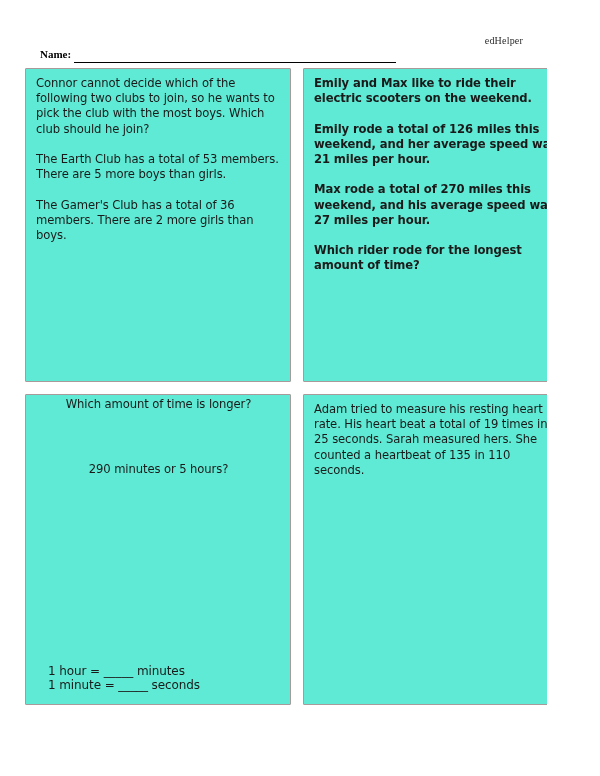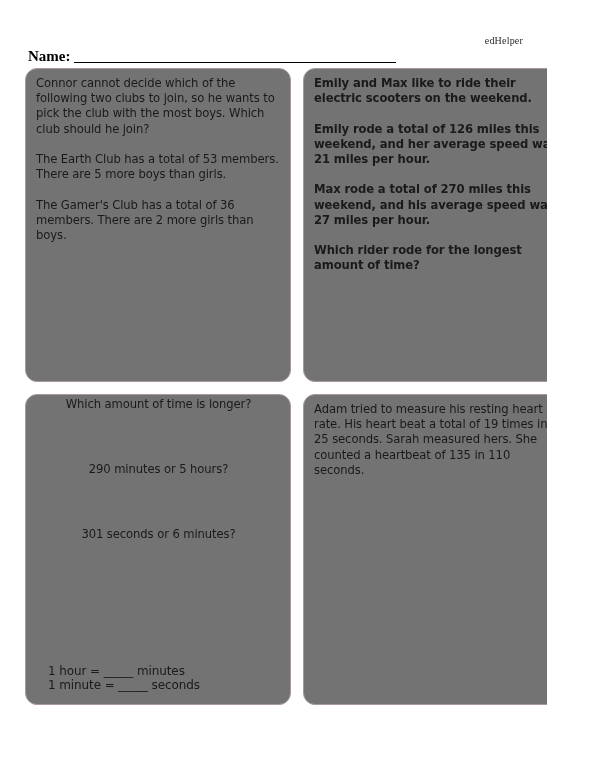--- a/index.html
+++ b/index.html
@@ -34,43 +34,43 @@
   }
   .name-row {
     position: absolute;
     left: 28px;
     top: 48px;
     width: 345px;
     height: 18px;
   }
   .name-label {
     position: absolute;
-    left: 0;
+    left: 12px;
     top: 0;
     font-family: "Liberation Serif", "DejaVu Serif", serif;
     font-weight: bold;
-    font-size: 15px;
+    font-size: 11px;
     color: #000;
   }
   .name-rule {
     position: absolute;
     left: 46px;
     top: 14px;
     width: 322px;
     height: 0;
     border-bottom: 1.6px solid #000;
   }
 
   
   .pbox {
     position: absolute;
     box-sizing: border-box;
     border: 1px solid #a89a9a;
-    border-radius: 12px;
-    background: #737373;
+    border-radius: 1px;
+    background: #5eead4;
     overflow: hidden;
   }
   .pbox-1 { left: 25px;  top: 68px;  width: 266px; height: 314px; }
   .pbox-2 { left: 303px; top: 68px;  width: 269px; height: 314px; font-weight: bold; }
   .pbox-3 { left: 25px;  top: 394px; width: 266px; height: 311px; }
   .pbox-4 { left: 303px; top: 394px; width: 269px; height: 311px; }
 
   .pbody {
     padding: 7px 9px 0 10px;
     font-family: "DejaVu Sans", sans-serif;
@@ -139,21 +139,20 @@
       <p class="para">Emily rode a total of 126 miles this weekend, and her average speed was 21 miles per hour.</p>
       <p class="para">Max rode a total of 270 miles this weekend, and his average speed was 27 miles per hour.</p>
       <p class="para tight">Which rider rode for the longest amount of time?</p>
     </div>
   </div>
 
   <div class="pbox pbox-3">
     <div class="pbody q-list">
       <p class="q-head">Which amount of time is longer?</p>
       <p class="q-item q-gap-2">290 minutes or 5 hours?</p>
-      <p class="q-item q-gap-3">301 seconds or 6 minutes?</p>
     </div>
     <div class="hints">
       <p class="hint-line">1 hour = _____ minutes</p>
       <p class="hint-line">1 minute = _____ seconds</p>
     </div>
   </div>
 
   <div class="pbox pbox-4">
     <div class="pbody">
       <p class="para tight">Adam tried to measure his resting heart rate. His heart beat a total of 19 times in 25 seconds. Sarah measured hers.  She counted a heartbeat of 135 in 110 seconds.</p>

